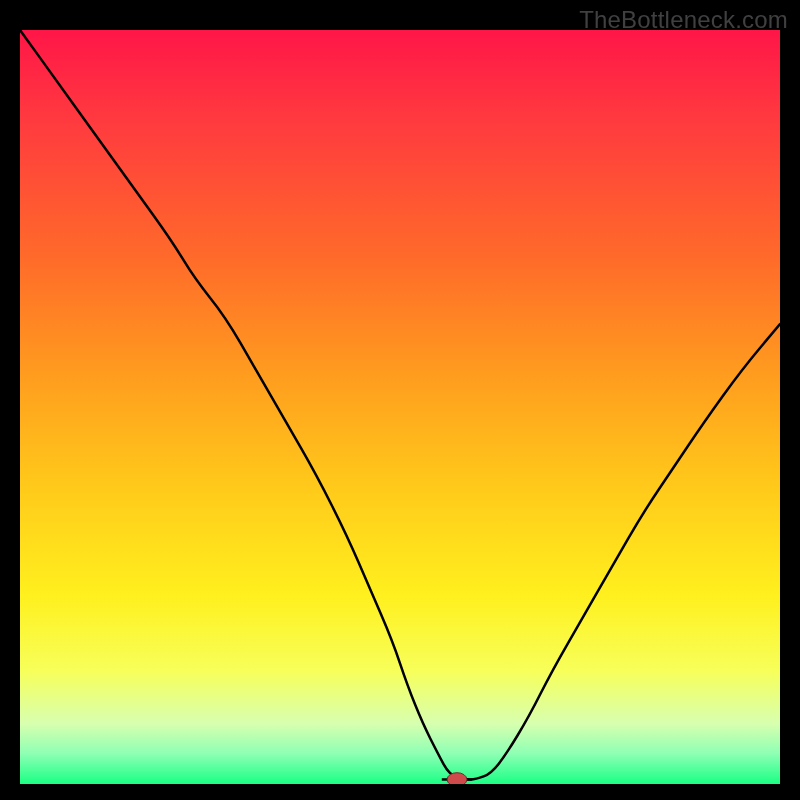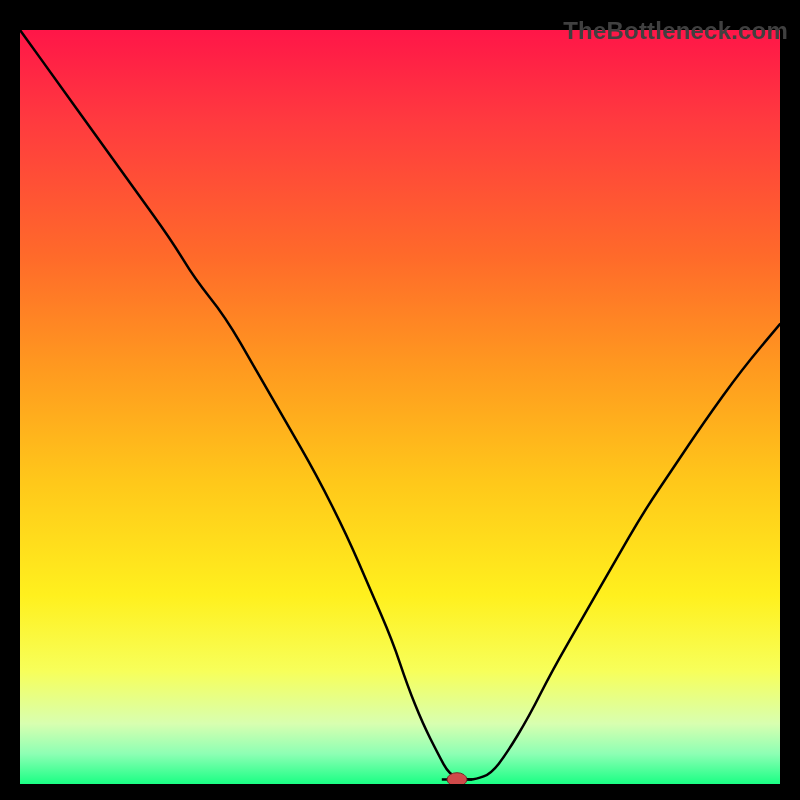--- a/index.html
+++ b/index.html
@@ -12,25 +12,25 @@
     font-family: Arial, Helvetica, sans-serif;
   }
   .frame {
     position: relative;
     width: 800px;
     height: 800px;
     background: #000;
   }
   .watermark {
     position: absolute;
-    top: 17px;
+    top: 6px;
     right: 12px;
     color: #404040;
     font-size: 24px;
-    font-weight: 700;
+    font-weight: 400;
     letter-spacing: 0.2px;
     z-index: 10;
   }
   .plot-area {
     position: absolute;
     left: 20px;
     top: 30px;
     width: 760px;
     height: 754px;
   }

